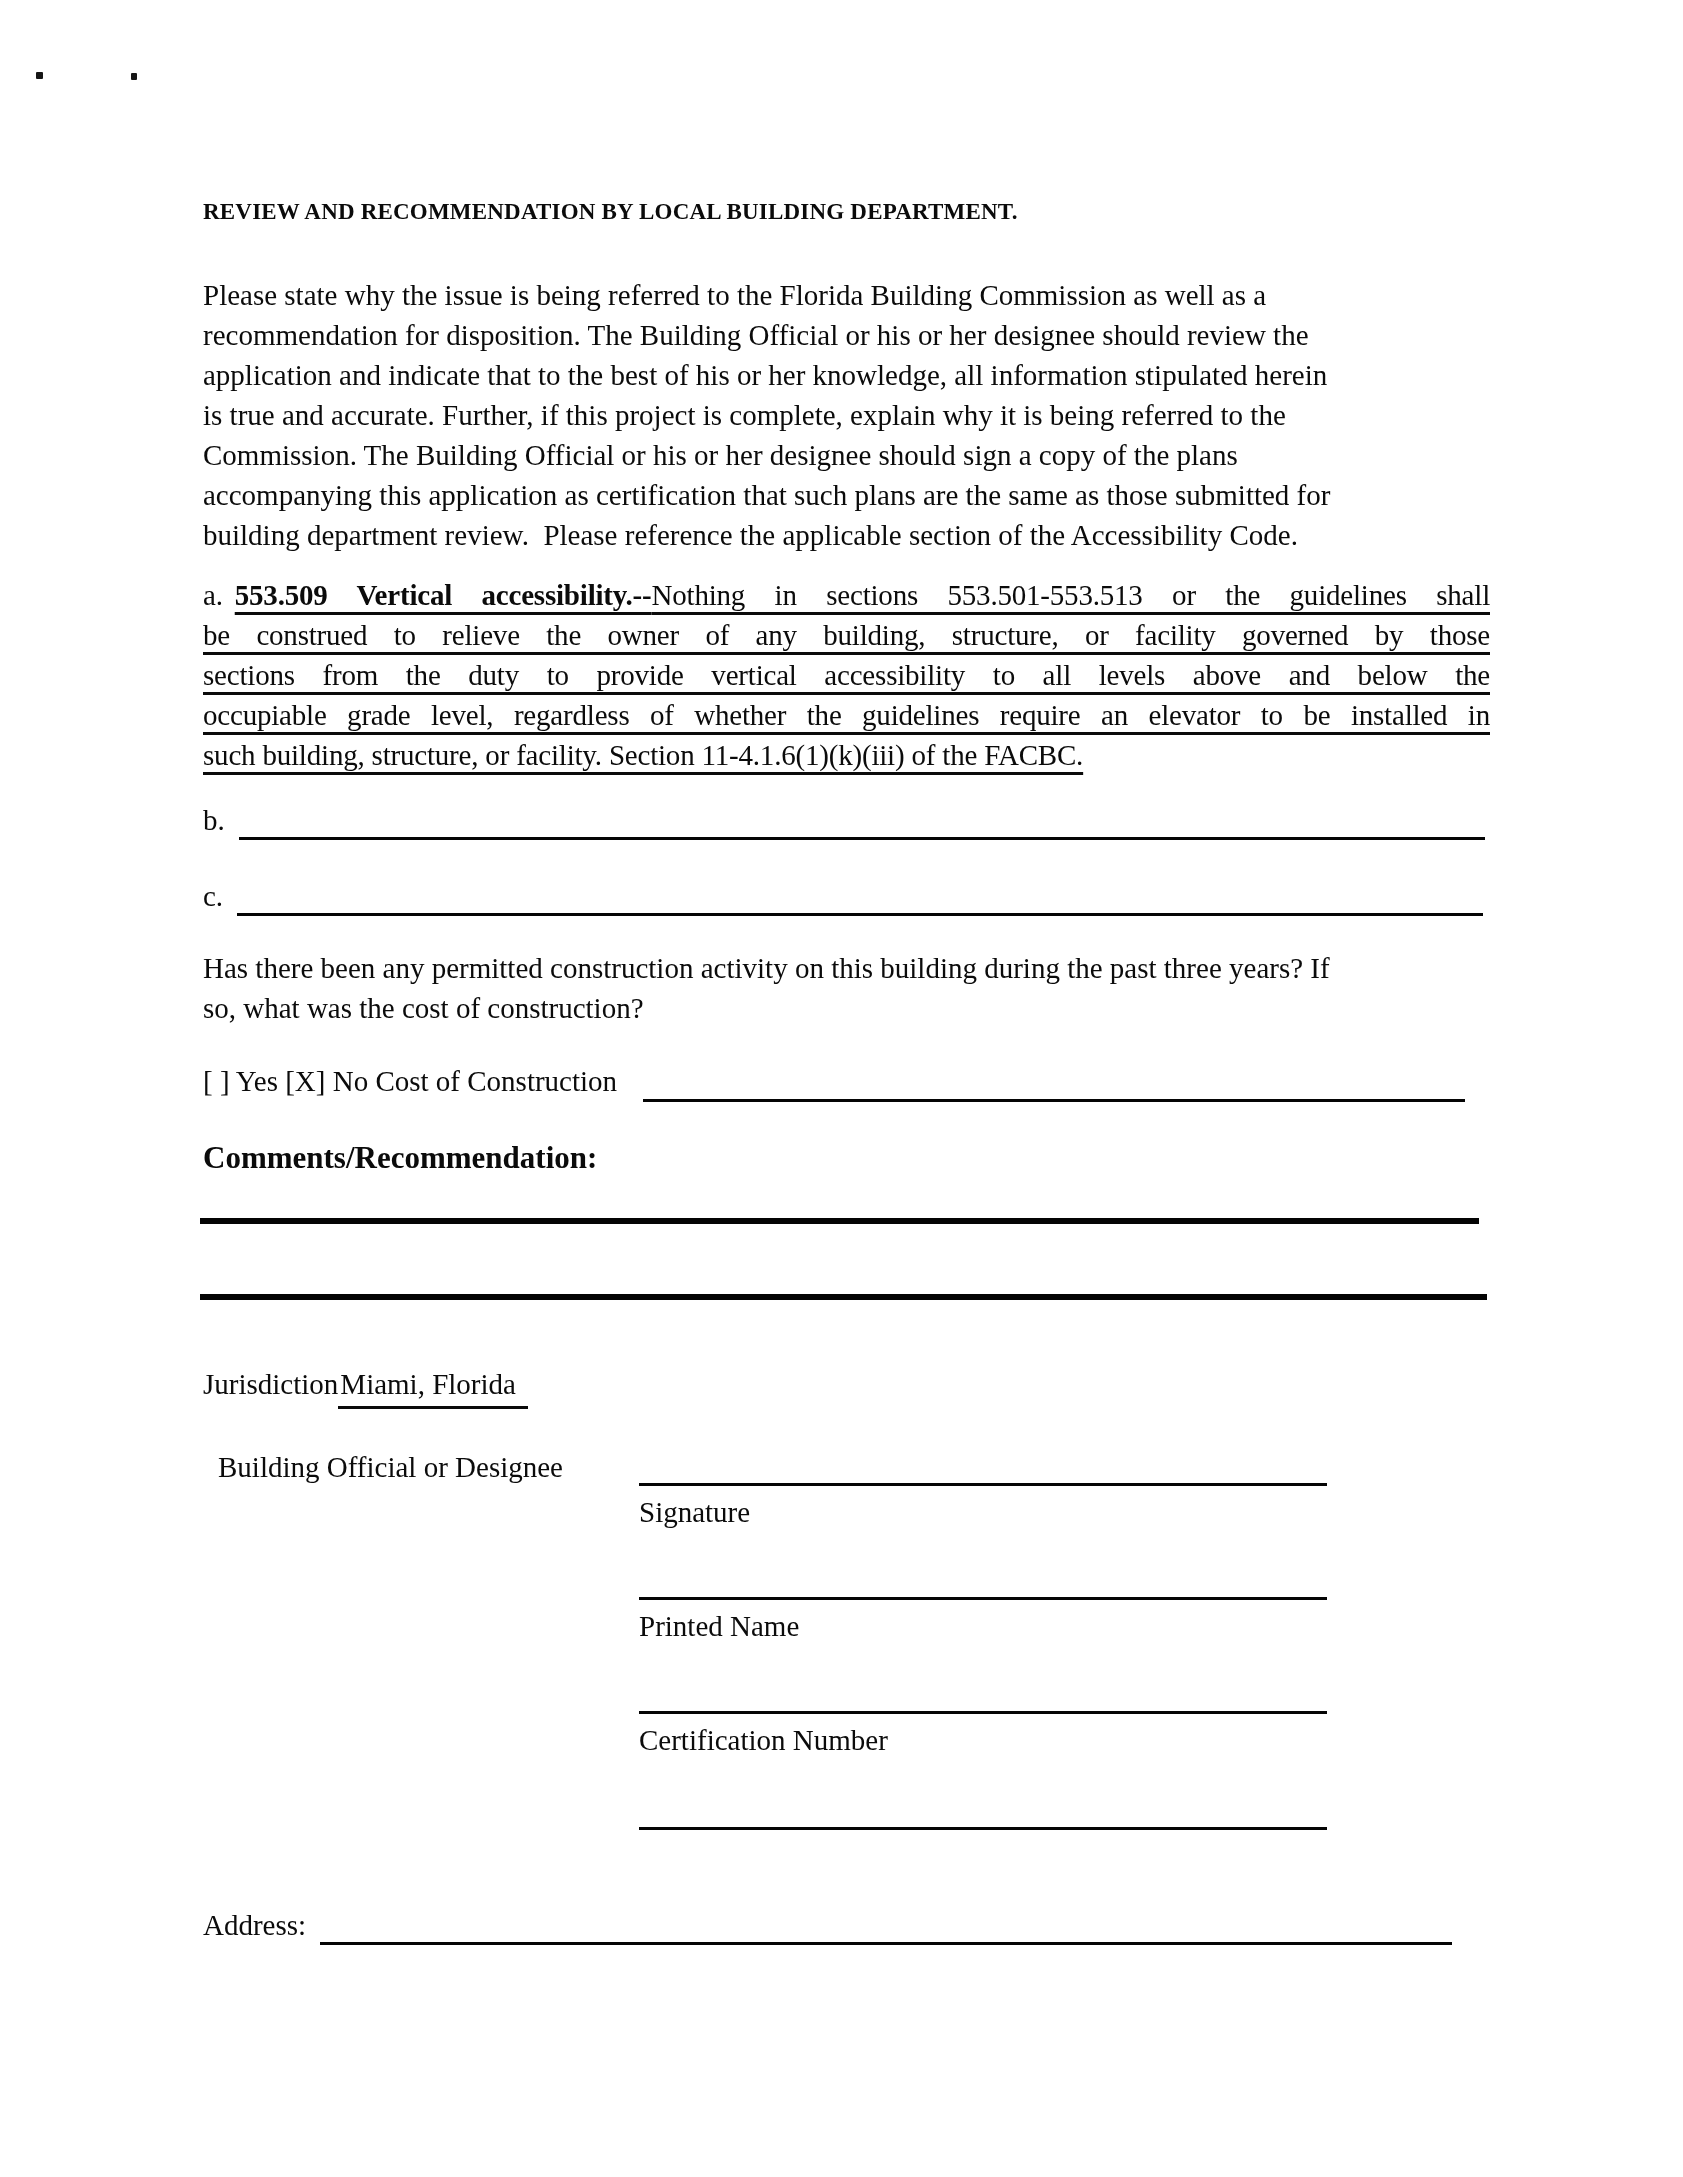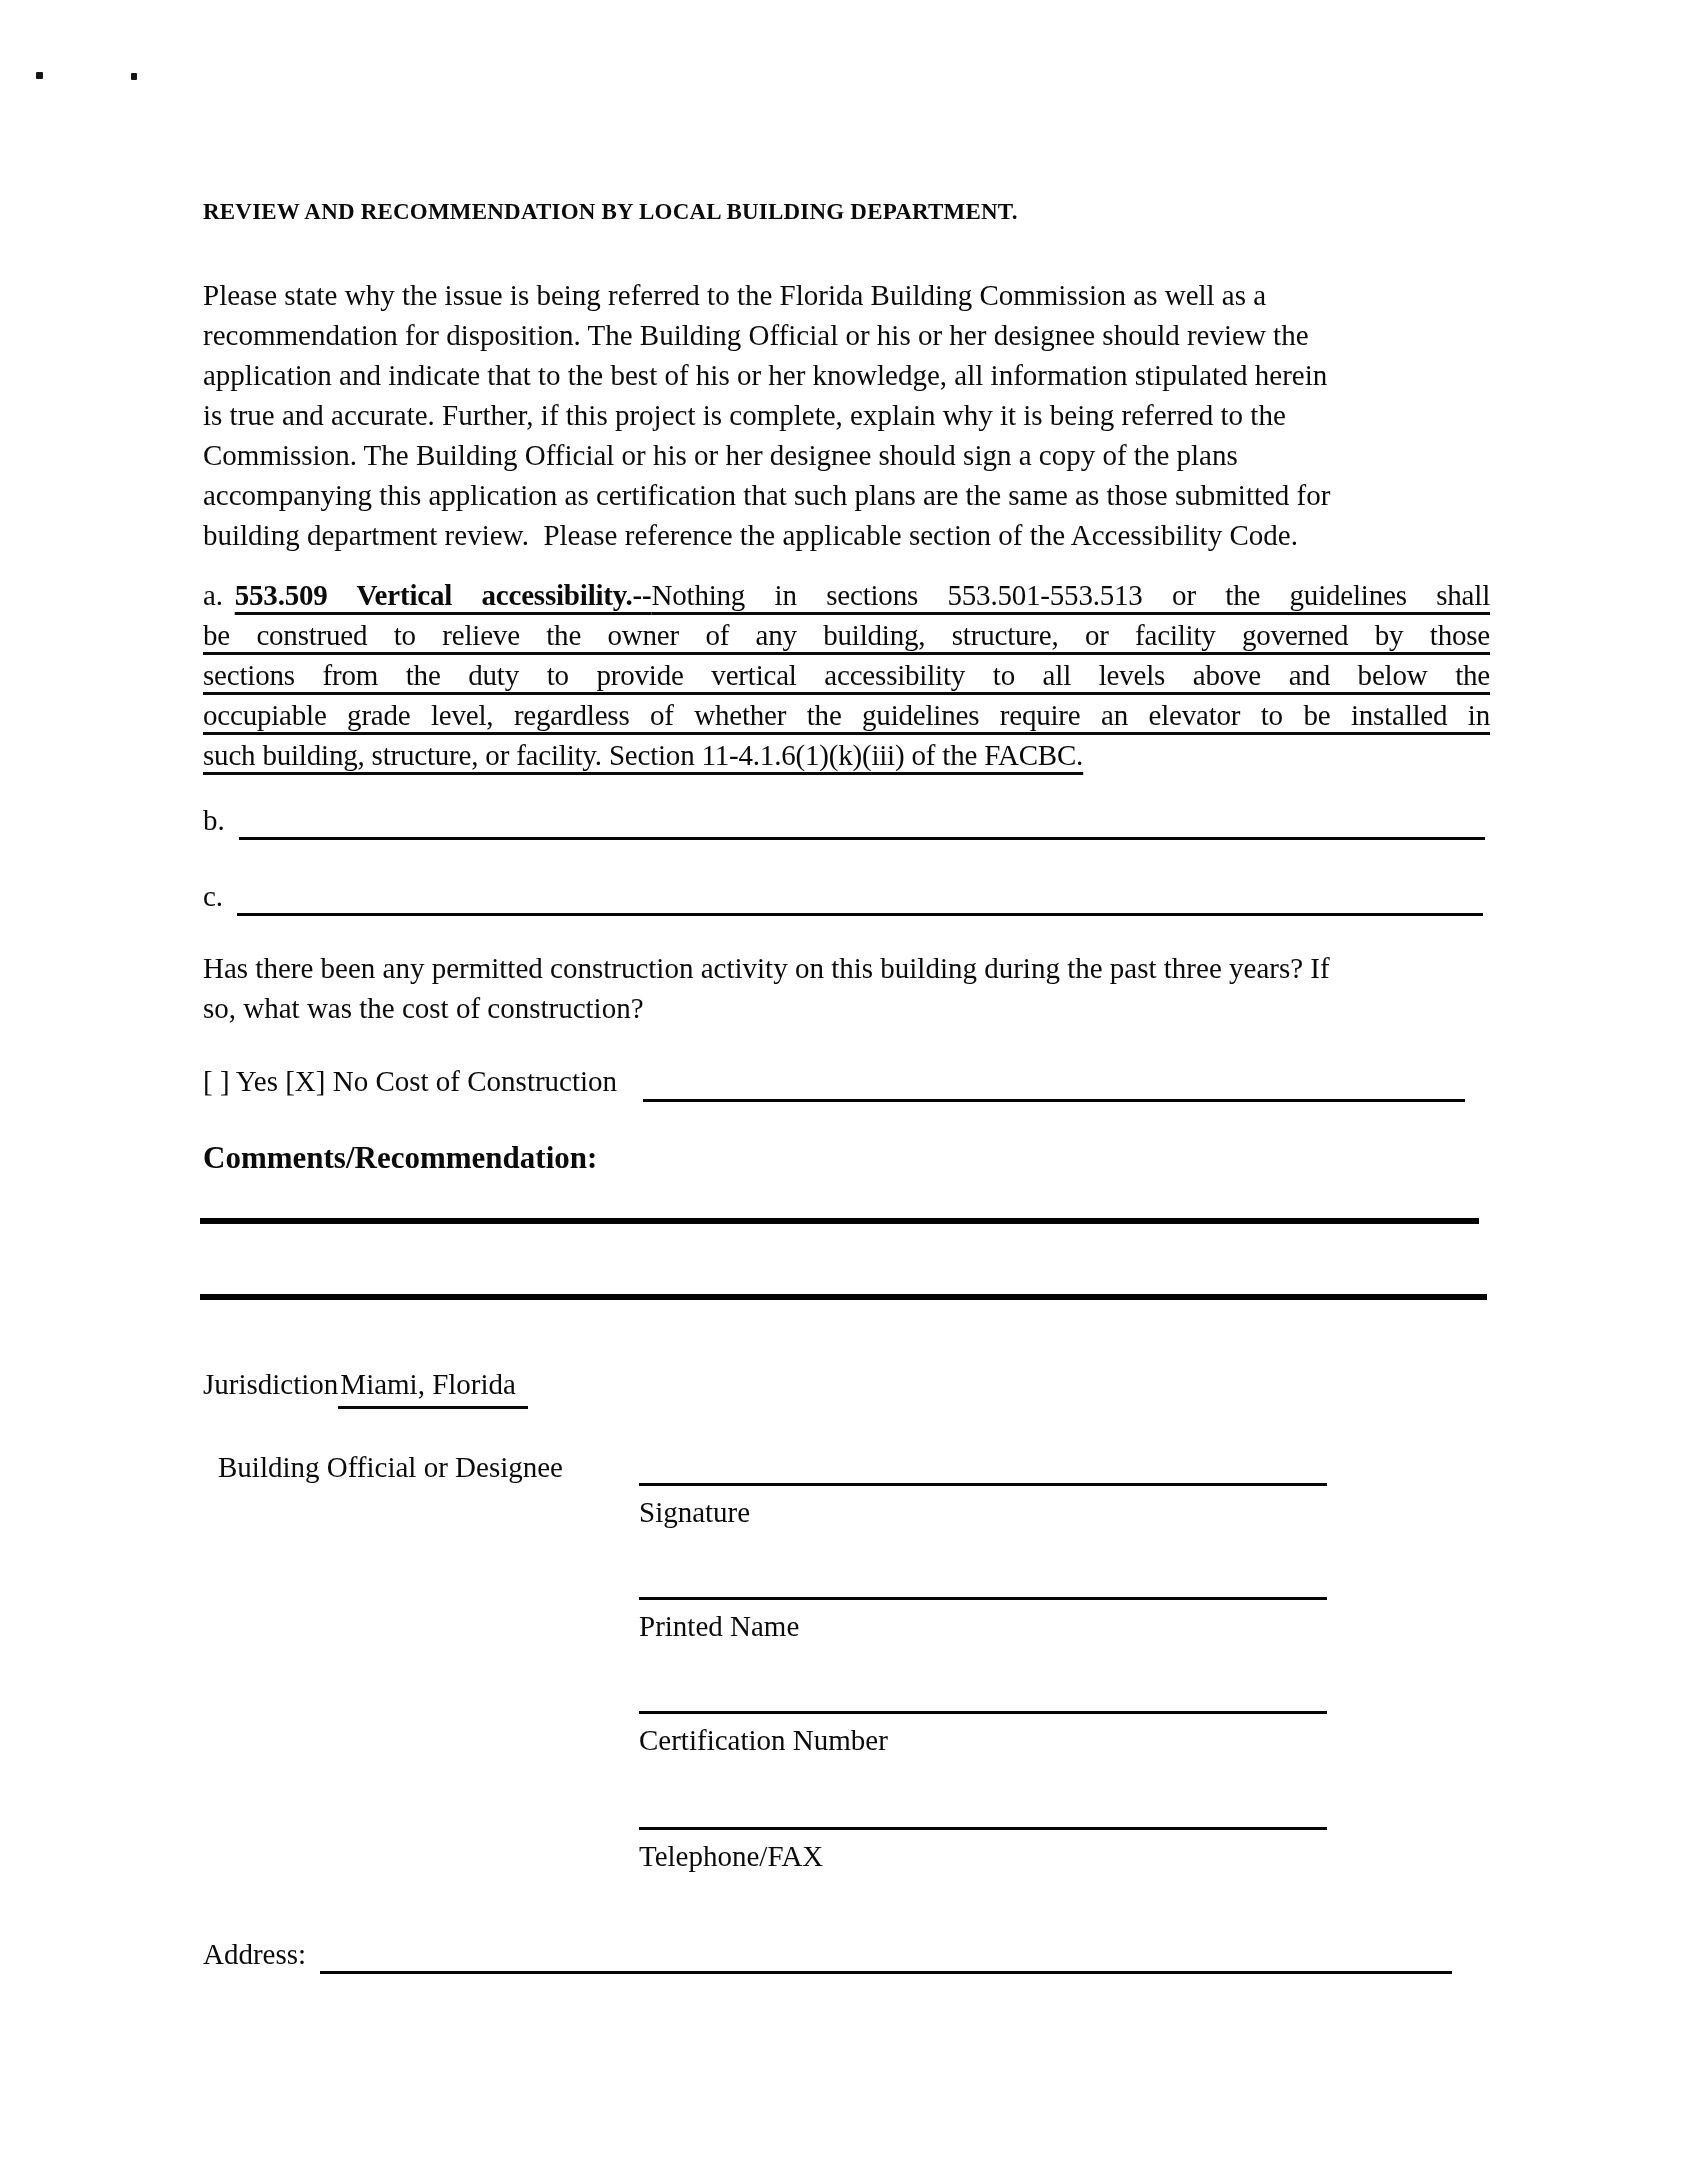--- a/index.html
+++ b/index.html
@@ -85,21 +85,21 @@
   .official-label { left: 218px; top: 1447px; width: 426px; }
 
   .sig-group { position: absolute; left: 639px; width: 688px; }
   .sig-1 { top: 1453px; }
   .sig-2 { top: 1567px; }
   .sig-3 { top: 1681px; }
   .sig-4 { top: 1797px; }
   .sig-line { height: 30px; border-bottom: 3px solid #050505; }
   .sig-label { margin-top: 6px; }
 
-  .address-row { left: 203px; top: 1904px; width: 1249px; display: flex; align-items: flex-end; margin-top: 29px; }
+  .address-row { left: 203px; top: 1904px; width: 1249px; display: flex; align-items: flex-end; }
   .address-blank {
     flex: 1 1 auto;
     height: 38px;
     border-bottom: 3px solid #050505;
     margin-left: 14px;
   }
 </style>
 </head>
 <body>
 
@@ -171,21 +171,20 @@
     <div class="sig-label">Printed Name</div>
   </div>
 
   <div class="sig-group sig-3">
     <div class="sig-line"></div>
     <div class="sig-label">Certification Number</div>
   </div>
 
   <div class="sig-group sig-4">
     <div class="sig-line"></div>
-    <div class="sig-label">Telephone/FAX</div>
   </div>
 
   <div class="abs address-row">
     <span>Address:</span>
     <div class="address-blank"></div>
   </div>
 
 </div>
 
 

